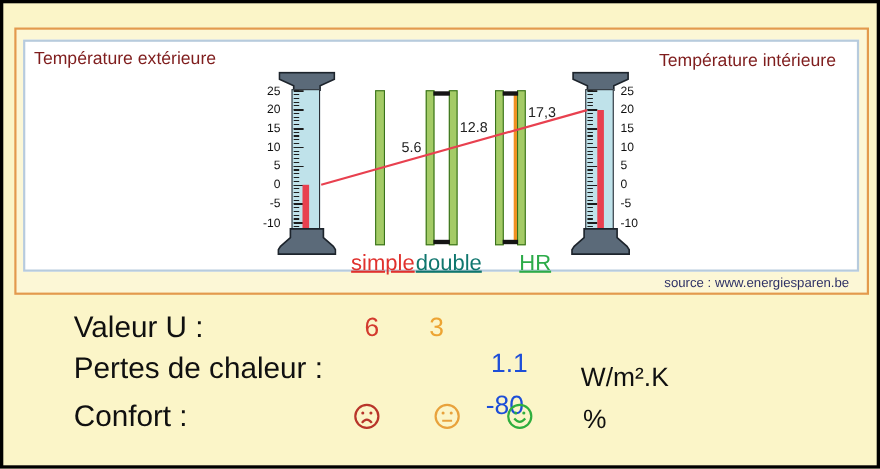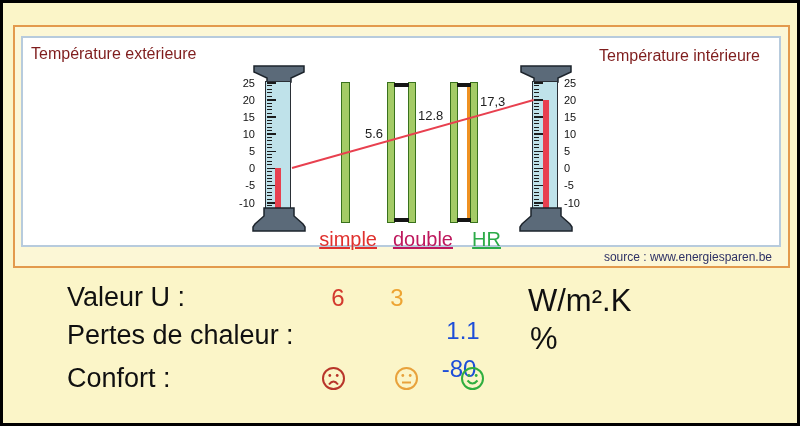--- a/index.html
+++ b/index.html
@@ -18,21 +18,21 @@
   .scale-right span{position:absolute;left:561px;width:26px;text-align:left;font-size:11px;color:#111;line-height:13px;}
   .pane{position:absolute;background:#a4cb66;border:1px solid #39721c;box-sizing:border-box;}
   .pane-in{position:absolute;top:0;bottom:0;width:8px;background:#a4cb66;border:1px solid #39721c;box-sizing:border-box;}
   .spacer{position:absolute;left:7px;right:7px;height:4px;background:#151515;}
   .coating{position:absolute;right:8px;top:4px;bottom:4px;width:3px;background:#ef9122;}
   .heat-line{position:absolute;left:289px;top:164px;width:251px;height:2px;background:#e8404f;transform:rotate(-15.7deg);transform-origin:left center;}
   .temp-label{position:absolute;font-size:13px;color:#222;white-space:nowrap;}
   .pane-label{position:absolute;top:225px;width:74px;text-align:right;font-size:20px;text-decoration:underline;}
   .t-label{position:absolute;left:64px;font-size:27px;color:#101010;white-space:nowrap;}
   .t-val{position:absolute;width:60px;text-align:center;font-size:24px;}
-  .t-unit{position:absolute;font-size:31px;color:#101010;white-space:nowrap;}
+  .t-unit{position:absolute;font-size:24px;color:#101010;white-space:nowrap;margin-top:47px;}
   .c-red{color:#d33a2e;} .c-orange{color:#eda433;} .c-green{color:#1d4ed8;margin-top:33px;}
   .face{position:absolute;width:27px;height:27px;}
   .face-sad{color:#b8352a;} .face-neutral{color:#e8a23c;} .face-happy{color:#2fae3e;}
 </style>
 </head>
 <body>
 
 <div class="page">
 
   <div class="frame-orange"></div>
@@ -100,21 +100,21 @@
     <div class="spacer" style="bottom:1px"></div>
   </div>
 
   <div class="heat-line"></div>
 
   <div class="temp-label" style="left:362px;top:123px">5.6</div>
   <div class="temp-label" style="left:415px;top:105px">12.8</div>
   <div class="temp-label" style="left:477px;top:91px">17,3</div>
 
   <div class="pane-label" style="left:300px;color:#e0312e">simple</div>
-  <div class="pane-label" style="left:376px;color:#be185d">double</div>
+  <div class="pane-label" style="left:361px;color:#0f766e">double</div>
   <div class="pane-label" style="left:424px;color:#2cab49">HR</div>
 
   <div class="source">source : www.energiesparen.be</div>
 
   <div class="t-label" style="top:279px">Valeur U :</div>
   <div class="t-val c-red" style="left:305px;top:281px">6</div>
   <div class="t-val c-orange" style="left:364px;top:281px">3</div>
   <div class="t-val c-green" style="left:430px;top:281px">1.1</div>
   <div class="t-unit" style="left:525px;top:280px">W/m².K</div>
 

